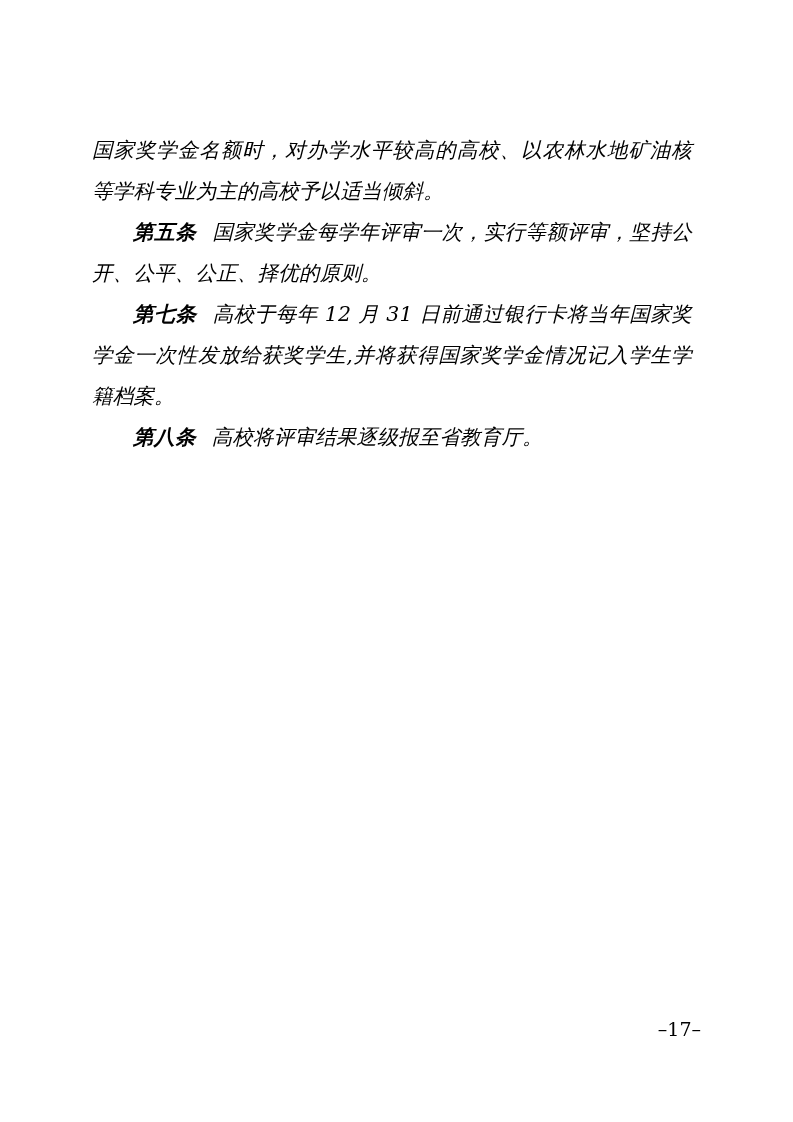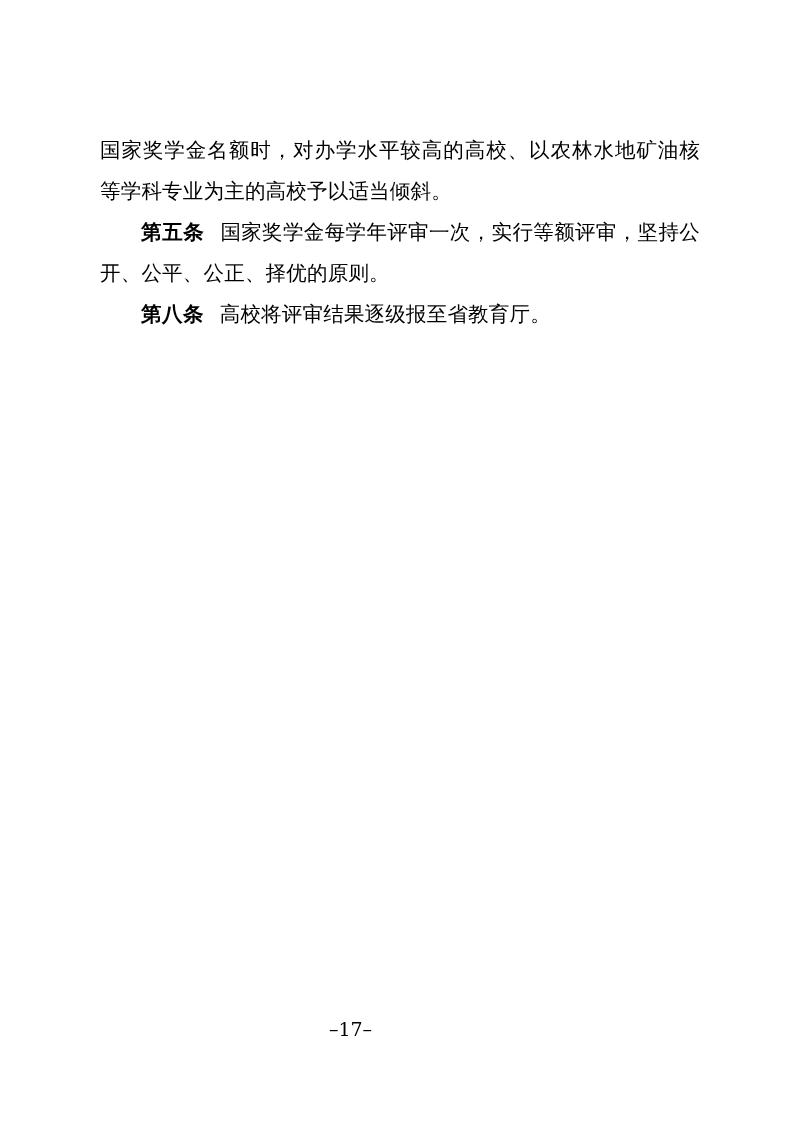--- a/index.html
+++ b/index.html
@@ -19,23 +19,24 @@
   .page {
     position: absolute;
     left: 0;
     top: 0;
     width: 793px;
     height: 1122px;
     background: #ffffff;
   }
   .content {
     position: absolute;
-    left: 100px;
+    left: 92px;
     top: 130px;
     width: 600px;
+    font-style: italic;
   }
   .para {
     font-size: 20.5px;
     line-height: 41px;
     text-align: justify;
     text-justify: inter-ideograph;
     margin: 0 0 0 0;
     letter-spacing: 0.2px;
   }
   .para.indent {
@@ -50,21 +51,21 @@
     margin-left: 9px;
   }
   .body-text {
     font-weight: normal;
   }
   .footer {
     position: absolute;
     left: 0;
     top: 1018px;
     width: 793px;
-    text-align: center;
+    text-align: right;
     padding-right: 92px;
     box-sizing: border-box;
     font-size: 19px;
     font-family: "DejaVu Serif", "Liberation Serif", serif;
     color: #000000;
   }
 </style>
 </head>
 <body>
 
@@ -74,20 +75,24 @@
     <p class="para">
       <span class="body-text">国家奖学金名额时，对办学水平较高的高校、以农林水地矿油核等学科专业为主的高校予以适当倾斜。</span>
     </p>
 
     <p class="para indent">
       <span class="label">第五条</span>
       <span class="body-text">国家奖学金每学年评审一次，实行等额评审，坚持公开、公平、公正、择优的原则。</span>
     </p>
 
 
+    <p class="para indent">
+      <span class="label">第七条</span>
+      <span class="body-text">高校于每年 12 月 31 日前通过银行卡将当年国家奖学金一次性发放给获奖学生,并将获得国家奖学金情况记入学生学籍档案。</span>
+    </p>
 
     <p class="para indent">
       <span class="label">第八条</span>
       <span class="body-text">高校将评审结果逐级报至省教育厅。</span>
     </p>
 
   </div>
 
   <div class="footer">–17–</div>
 </div>

